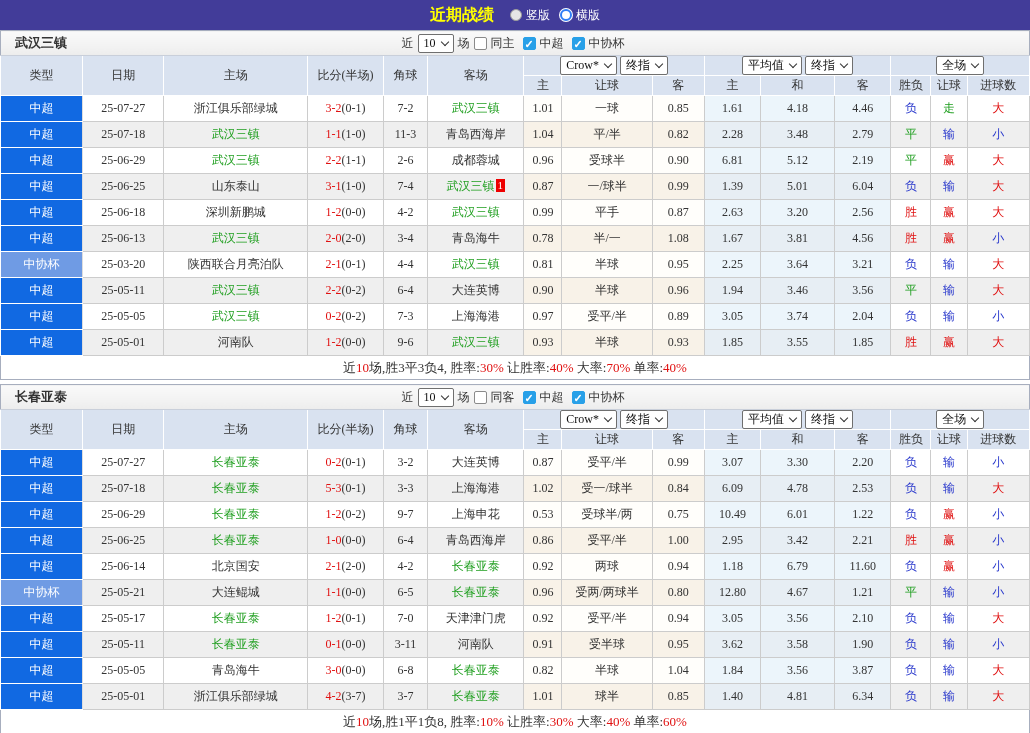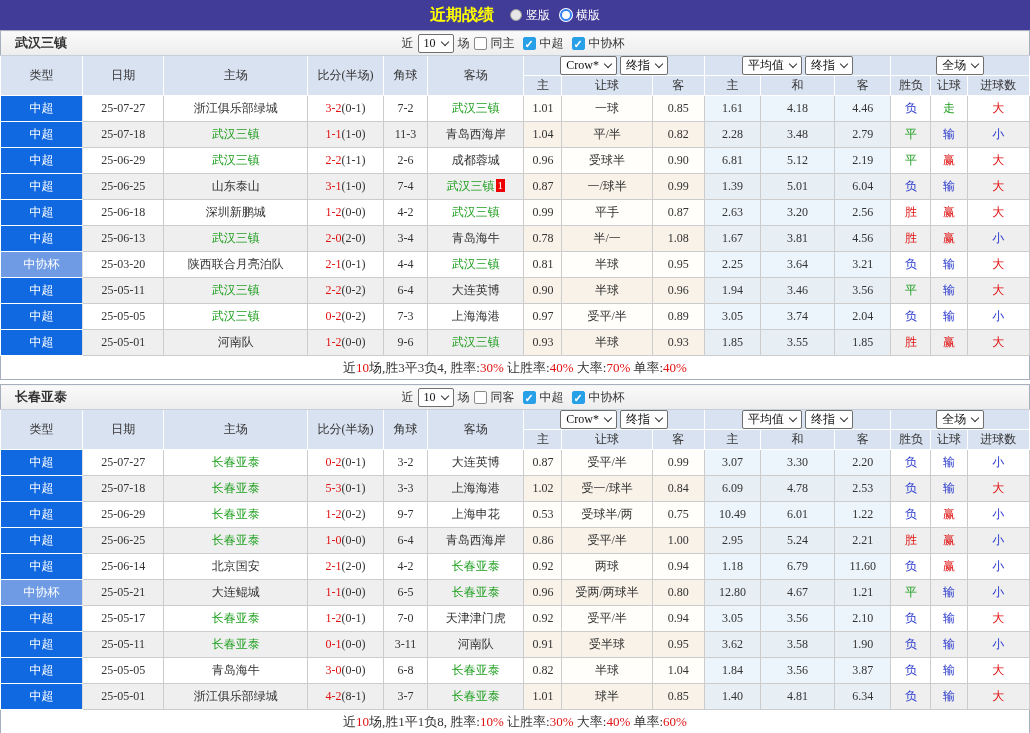--- a/index.html
+++ b/index.html
@@ -484,21 +484,21 @@
           <td class="type lg-super">中超</td>
           <td>25-06-25</td>
           <td><span class="team-link">长春亚泰</span></td>
           <td><span class="r">1-0</span><span class="half">(0-0)</span></td>
           <td>6-4</td>
           <td><span class="plain-team">青岛西海岸</span></td>
           <td class="odds">0.86</td>
           <td class="odds">受平/半</td>
           <td class="odds">1.00</td>
           <td class="avg">2.95</td>
-          <td class="avg">5.24</td>
+          <td class="avg">3.42</td>
           <td class="avg">2.21</td>
           <td class="r">胜</td>
           <td class="r">赢</td>
           <td class="b">小</td>
         </tr>
         <tr>
           <td class="type lg-super">中超</td>
           <td>25-06-14</td>
           <td><span class="plain-team">北京国安</span></td>
           <td><span class="r">2-1</span><span class="half">(2-0)</span></td>
@@ -579,21 +579,21 @@
           <td class="avg">3.56</td>
           <td class="avg">3.87</td>
           <td class="b">负</td>
           <td class="b">输</td>
           <td class="r">大</td>
         </tr>
         <tr>
           <td class="type lg-super">中超</td>
           <td>25-05-01</td>
           <td><span class="plain-team">浙江俱乐部绿城</span></td>
-          <td><span class="r">4-2</span><span class="half">(8-1)</span></td>
+          <td><span class="r">4-2</span><span class="half">(3-7)</span></td>
           <td>3-7</td>
           <td><span class="team-link">长春亚泰</span></td>
           <td class="odds">1.01</td>
           <td class="odds">球半</td>
           <td class="odds">0.85</td>
           <td class="avg">1.40</td>
           <td class="avg">4.81</td>
           <td class="avg">6.34</td>
           <td class="b">负</td>
           <td class="b">输</td>

